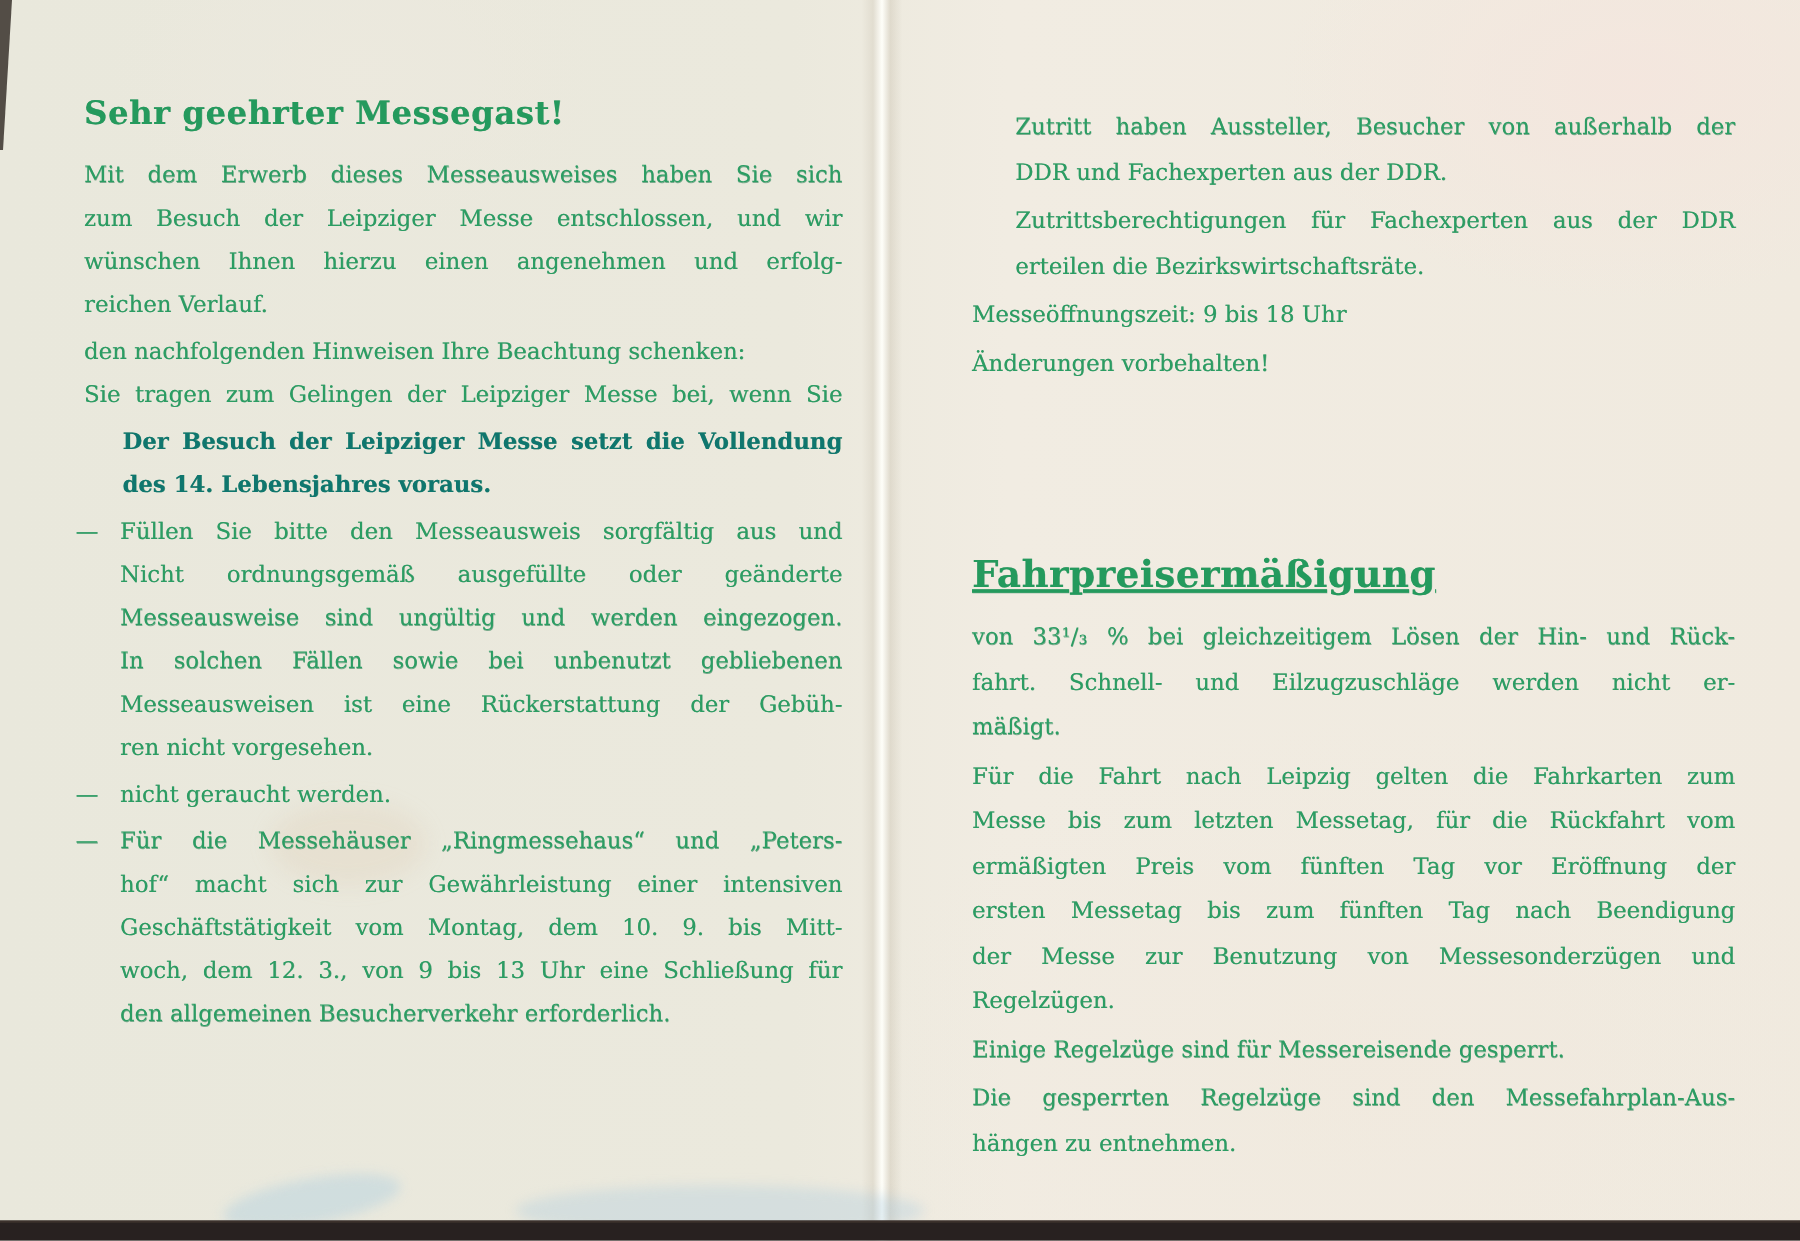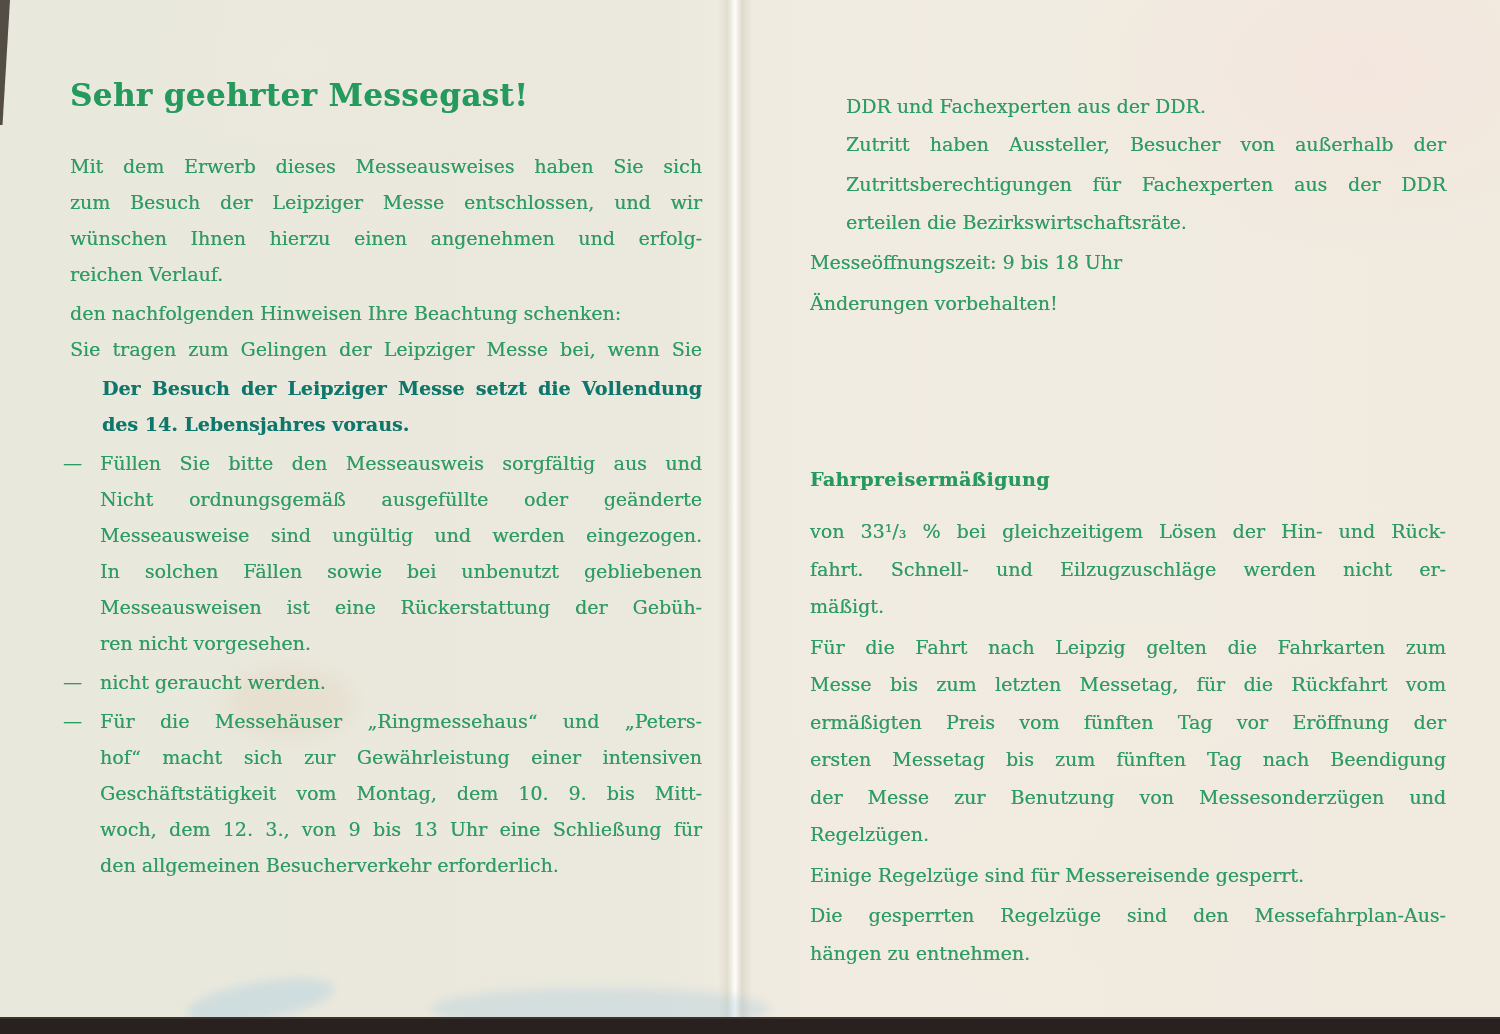--- a/index.html
+++ b/index.html
@@ -37,37 +37,37 @@
     background: rgba(215,175,145,0.14); border-radius: 50%; filter: blur(9px); }
 
   .page {
     position: absolute; color: #2b9d63; font-size: 19px;
     text-shadow: 0.3px 0.3px 0.5px rgba(26,120,72,0.55);
   }
   .page-left  { left: 70px;  top: 78px; width: 632px; }
   .page-right { left: 810px; top: 88px; width: 636px; }
 
   .doc-heading {
-    font-size: 31px; font-weight: bold; letter-spacing: 0.4px;
-    color: #249a5d; margin: 0 0 36px 0; line-height: 34px;
+    font-size: 27px; font-weight: bold; letter-spacing: 0.4px;
+    color: #249a5d; margin: 0 0 16px 0; line-height: 34px;
   }
   .para { margin: 0 0 3px 0; }
   .line { line-height: 36px; text-align: justify; text-align-last: justify; }
   .page-right .line { line-height: 37.5px; }
   .line.last { text-align-last: left; }
 
   .bold-para { font-weight: bold; padding-left: 32px; color: #0f766e; }
   .item { position: relative; padding-left: 30px; }
   .item .dash { position: absolute; left: -7px; top: 0; line-height: 36px; }
   .indent { padding-left: 36px; }
   .single-line { line-height: 37.5px; margin: 0 0 3px 0; }
 
   .fare-heading {
-    font-size: 19px; font-weight: bold; letter-spacing: 0.4px;
-    color: #249a5d; margin: 140px 0 17px 0; line-height: 34px;
+    font-size: 31px; font-weight: bold; letter-spacing: 0.4px;
+    color: #249a5d; margin: 140px 0 17px 0; line-height: 34px; text-decoration: underline;
   }
 </style>
 </head>
 <body>
 
 <div class="fold-crease"></div>
 <div class="scan-edge-corner"></div>
 <div class="paper-stain"></div>
 <div class="ink-bleed a"></div>
 <div class="ink-bleed b"></div>
@@ -118,22 +118,22 @@
         <div class="line">hof“ macht sich zur Gewährleistung einer intensiven</div>
         <div class="line">Geschäftstätigkeit vom Montag, dem 10. 9. bis Mitt-</div>
         <div class="line">woch, dem 12. 3., von 9 bis 13 Uhr eine Schließung für</div>
         <div class="line last">den allgemeinen Besucherverkehr erforderlich.</div>
       </div>
   </div>
 </div>
 
 <div class="page page-right">
   <div class="para indent">
+      <div class="line">Zutritt haben Aussteller, Besucher von außerhalb der</div>
       <div class="line last">DDR und Fachexperten aus der DDR.</div>
-      <div class="line">Zutritt haben Aussteller, Besucher von außerhalb der</div>
     </div>
 
   <div class="para indent">
       <div class="line">Zutrittsberechtigungen für Fachexperten aus der DDR</div>
       <div class="line last">erteilen die Bezirkswirtschaftsräte.</div>
     </div>
 
   <div class="single-line">Messeöffnungszeit: 9 bis 18 Uhr</div>
 
   <div class="single-line">Änderungen vorbehalten!</div>

